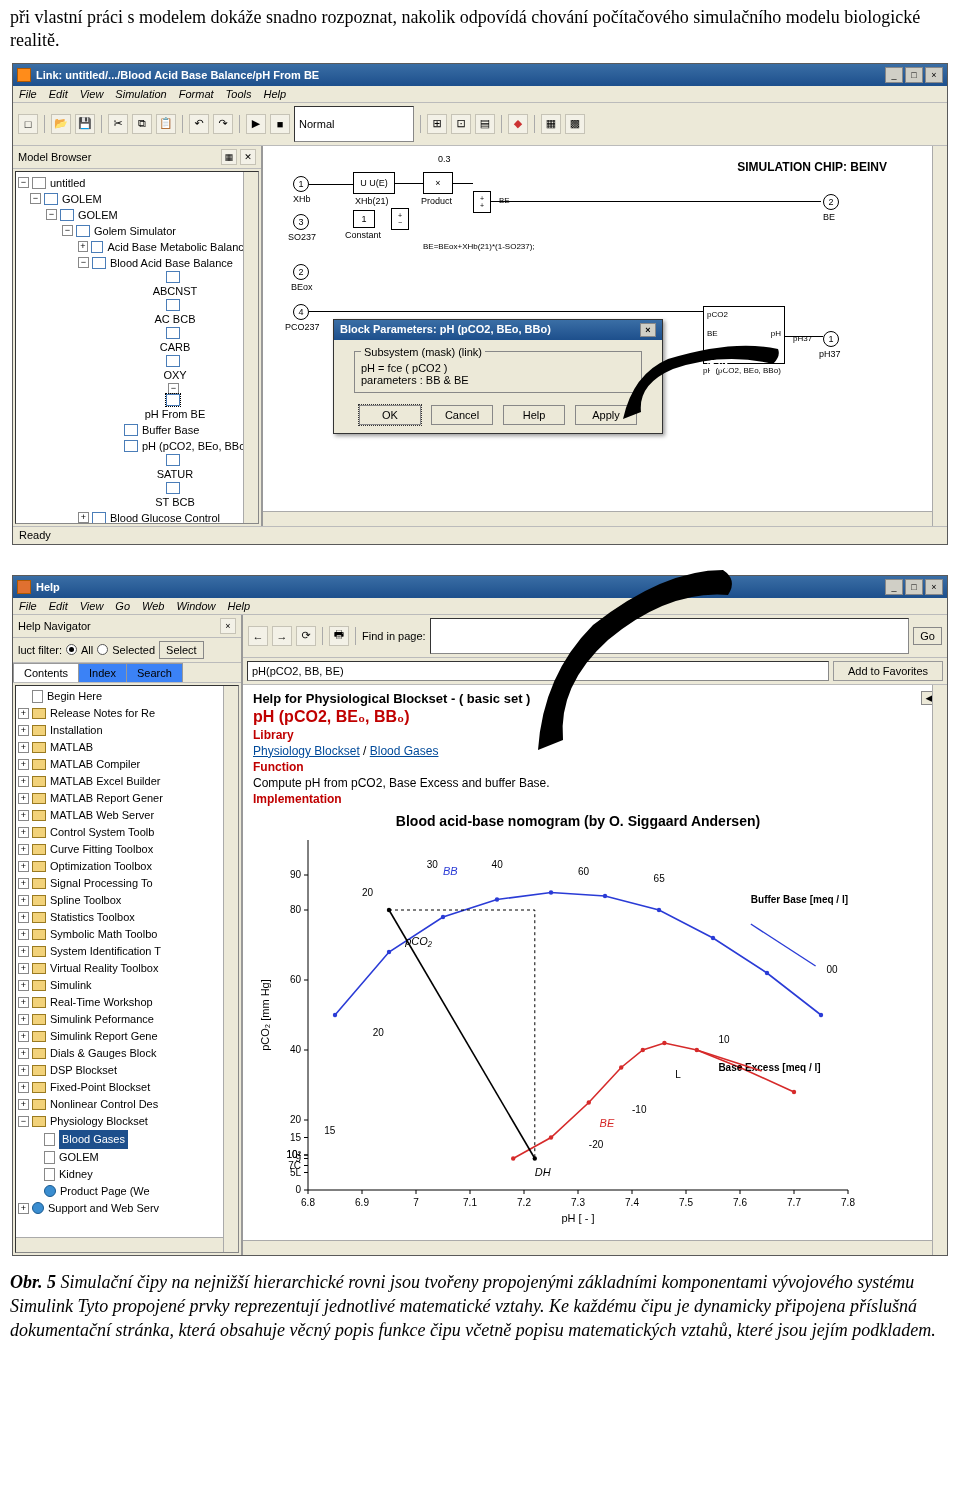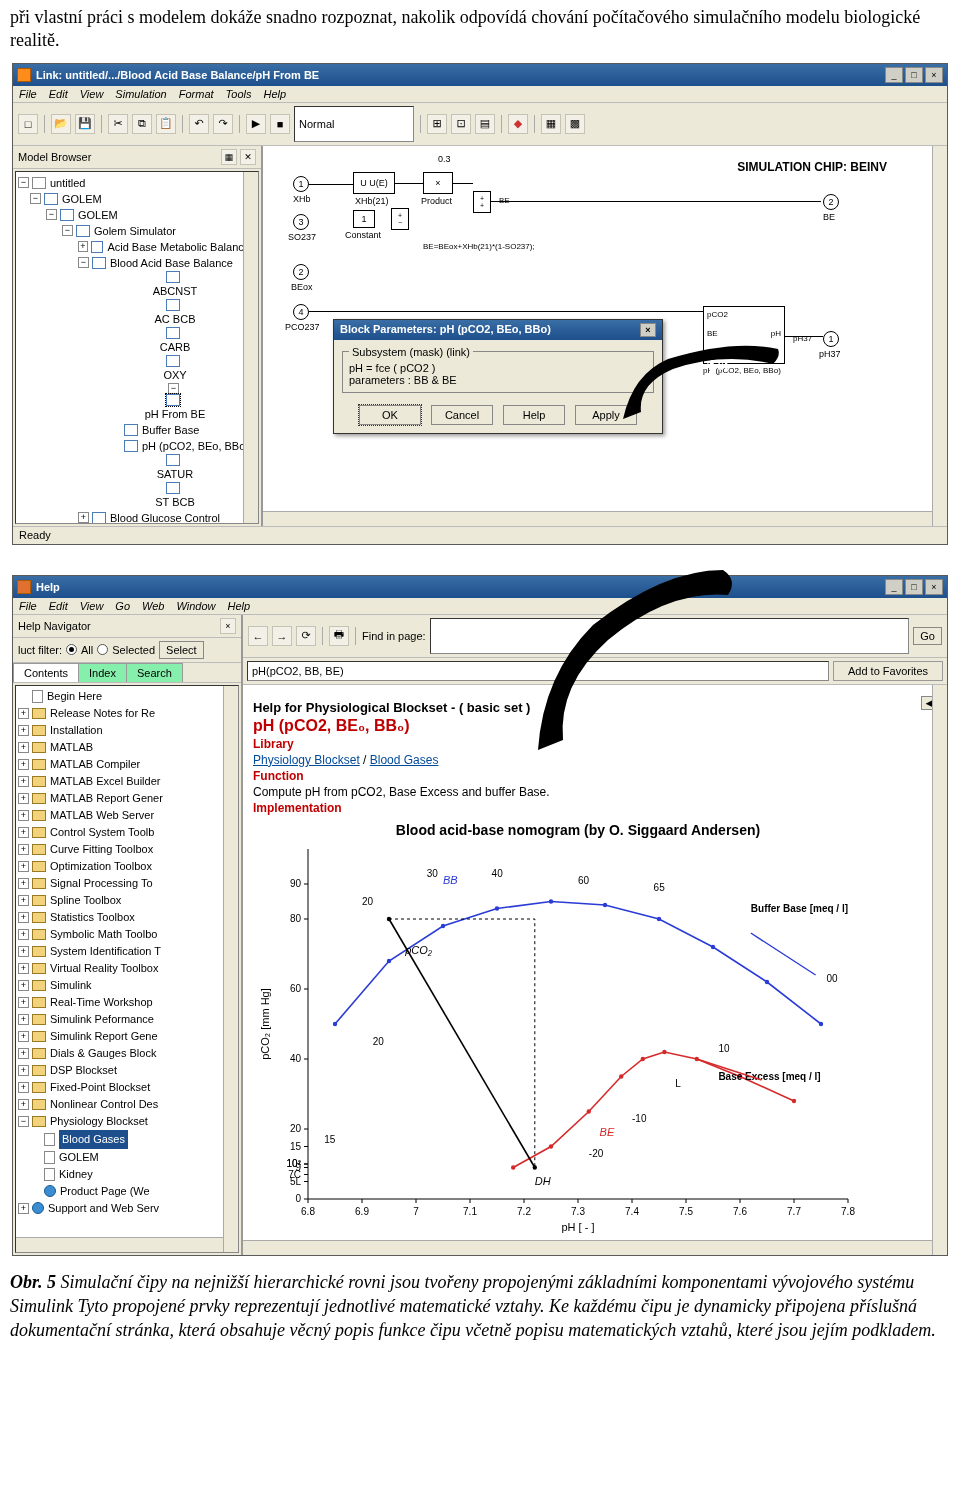--- a/index.html
+++ b/index.html
@@ -52,57 +52,57 @@
   
   .blk { position: absolute; border: 1px solid #000; background: #fff; font-size: 9px; display: flex; align-items: center; justify-content: center; text-align: center; }
   .port { position: absolute; width: 16px; height: 16px; border: 1px solid #000; border-radius: 50%; background: #fff; font-size: 9px; display: flex; align-items: center; justify-content: center; }
   .lbl { position: absolute; font-size: 9px; }
   .wire { position: absolute; background: #000; }
 
   
   .dlg { position: absolute; left: 320px; top: 255px; width: 330px; background: #ece9d8; border: 1px solid #333; box-shadow: 2px 2px 4px rgba(0,0,0,.4); font-family: Tahoma, sans-serif; font-size: 11px; }
   .dlg .dtitle { background: linear-gradient(#3a6ea5,#1d4f8c); color: #fff; padding: 3px 6px; display: flex; align-items: flex-start; font-weight: bold; }
   .dlg .dtitle .x { margin-left: auto; width: 16px; height: 14px; background: #d0cfc6; border: 1px solid #888; color: #000; text-align: center; line-height: 12px; font-size: 9px; }
-  .dlg .dbody { padding: 6px 8px; }
+  .dlg .dbody { padding: 6px 20px; }
   .dlg fieldset { border: 1px solid #888; padding: 4px 6px 6px 6px; }
   .dlg legend { font-size: 11px; padding: 0 3px; }
   .dlg .btnrow { display: flex; gap: 10px; justify-content: center; padding: 6px 4px 8px 4px; }
   .dlg .dbutton { min-width: 62px; height: 20px; border: 1px solid #888; background: #ece9d8; font-size: 11px; }
   .dlg .dbutton.def { outline: 1px dotted #333; }
 
   
   .big-arrow { position: absolute; color: #fff; font-family: "Times New Roman", serif; font-weight: bold; }
   .big-arrow svg { display: block; }
   .big-arrow .txt { position: absolute; }
 
   
   .help-body { display: flex; height: 640px; background: #fff; }
   .help-left { width: 230px; border-right: 2px solid #999; background: #ece9d8; display: flex; flex-direction: column; }
   .hn-title { background: #ece9d8; padding: 3px 5px; display: flex; align-items: center; justify-content: space-between; font-size: 11px; border-bottom: 1px solid #bbb; }
   .filterbar { padding: 3px 5px; font-size: 11px; display: flex; align-items: center; gap: 4px; border-bottom: 1px solid #bbb; background: #ece9d8; }
   .tabs { display: flex; background: #ece9d8; border-bottom: 1px solid #bbb; }
-  .tab { padding: 3px 10px; border: 1px solid #999; border-bottom: none; margin-right: -1px; background: #86efac; font-size: 11px; }
+  .tab { padding: 3px 10px; border: 1px solid #999; border-bottom: none; margin-right: -1px; background: #3b82f6; font-size: 11px; }
   .tab.active { background: #fff; }
   .help-tree { flex: 1; background: #fff; border: 1px inset #888; margin: 2px; padding: 2px; font-size: 11px; line-height: 17px; overflow: hidden; position: relative; }
   .help-tree .scroll { position: absolute; right: 0; top: 0; bottom: 0; width: 15px; background: #ece9d8; border-left: 1px solid #aaa; }
   .help-tree .hscroll { position: absolute; left: 0; right: 15px; bottom: 0; height: 15px; background: #ece9d8; border-top: 1px solid #aaa; }
   .book { display: inline-block; width: 14px; height: 11px; background: #f2d27a; border: 1px solid #9a7a20; margin-right: 4px; }
   .page { display: inline-block; width: 11px; height: 13px; background: #fff; border: 1px solid #888; margin-right: 4px; }
   .globe { display: inline-block; width: 12px; height: 12px; border-radius: 50%; background: #3a8dd0; border: 1px solid #1a5a90; margin-right: 4px; }
   .ht-sel { background: #1d4f8c; color: #fff; padding: 1px 3px; }
 
   .help-main { flex: 1; display: flex; flex-direction: column; position: relative; }
   .help-tool { padding: 3px 5px; display: flex; align-items: center; gap: 4px; border-bottom: 1px solid #bbb; background: #ece9d8; }
   .help-addr { display: flex; padding: 3px 4px; border-bottom: 1px solid #bbb; background: #ece9d8; }
   .help-addr input { flex: 1; height: 20px; border: 1px inset #888; font-size: 11px; padding: 0 4px; }
   .afav { width: 110px; height: 20px; border: 1px solid #999; margin-left: 4px; font-size: 11px; background: #ece9d8; }
   .help-content { flex: 1; background: #fff; padding: 6px 10px 0 10px; font-family: Arial, sans-serif; font-size: 12px; overflow: hidden; position: relative; }
   .help-content .scroll { position: absolute; right: 0; top: 0; bottom: 0; width: 15px; background: #ece9d8; border-left: 1px solid #aaa; }
   .help-content .hscroll { position: absolute; left: 0; right: 15px; bottom: 0; height: 15px; background: #ece9d8; border-top: 1px solid #aaa; }
-  .hc-h1 { font-size: 13px; font-weight: bold; margin-top: 9px; }
+  .hc-h1 { font-size: 13px; font-weight: bold; }
   .hc-h2 { color: #c00000; font-size: 16px; font-weight: bold; margin: 2px 0; }
   .hc-h3 { color: #c00000; font-size: 12px; font-weight: bold; margin: 2px 0; }
   .hc-link { color: #004a9a; text-decoration: underline; }
   .chart-area { margin-top: 4px; }
 
   .radio { width: 11px; height: 11px; border: 1px solid #555; border-radius: 50%; display: inline-block; vertical-align: middle; background: #fff; position: relative; }
   .radio.checked::after { content: ""; position: absolute; inset: 2px; border-radius: 50%; background: #000; }
   .sel-btn { height: 18px; border: 1px solid #888; background: #ece9d8; font-size: 11px; padding: 0 6px; }
 </style>
 </head>

